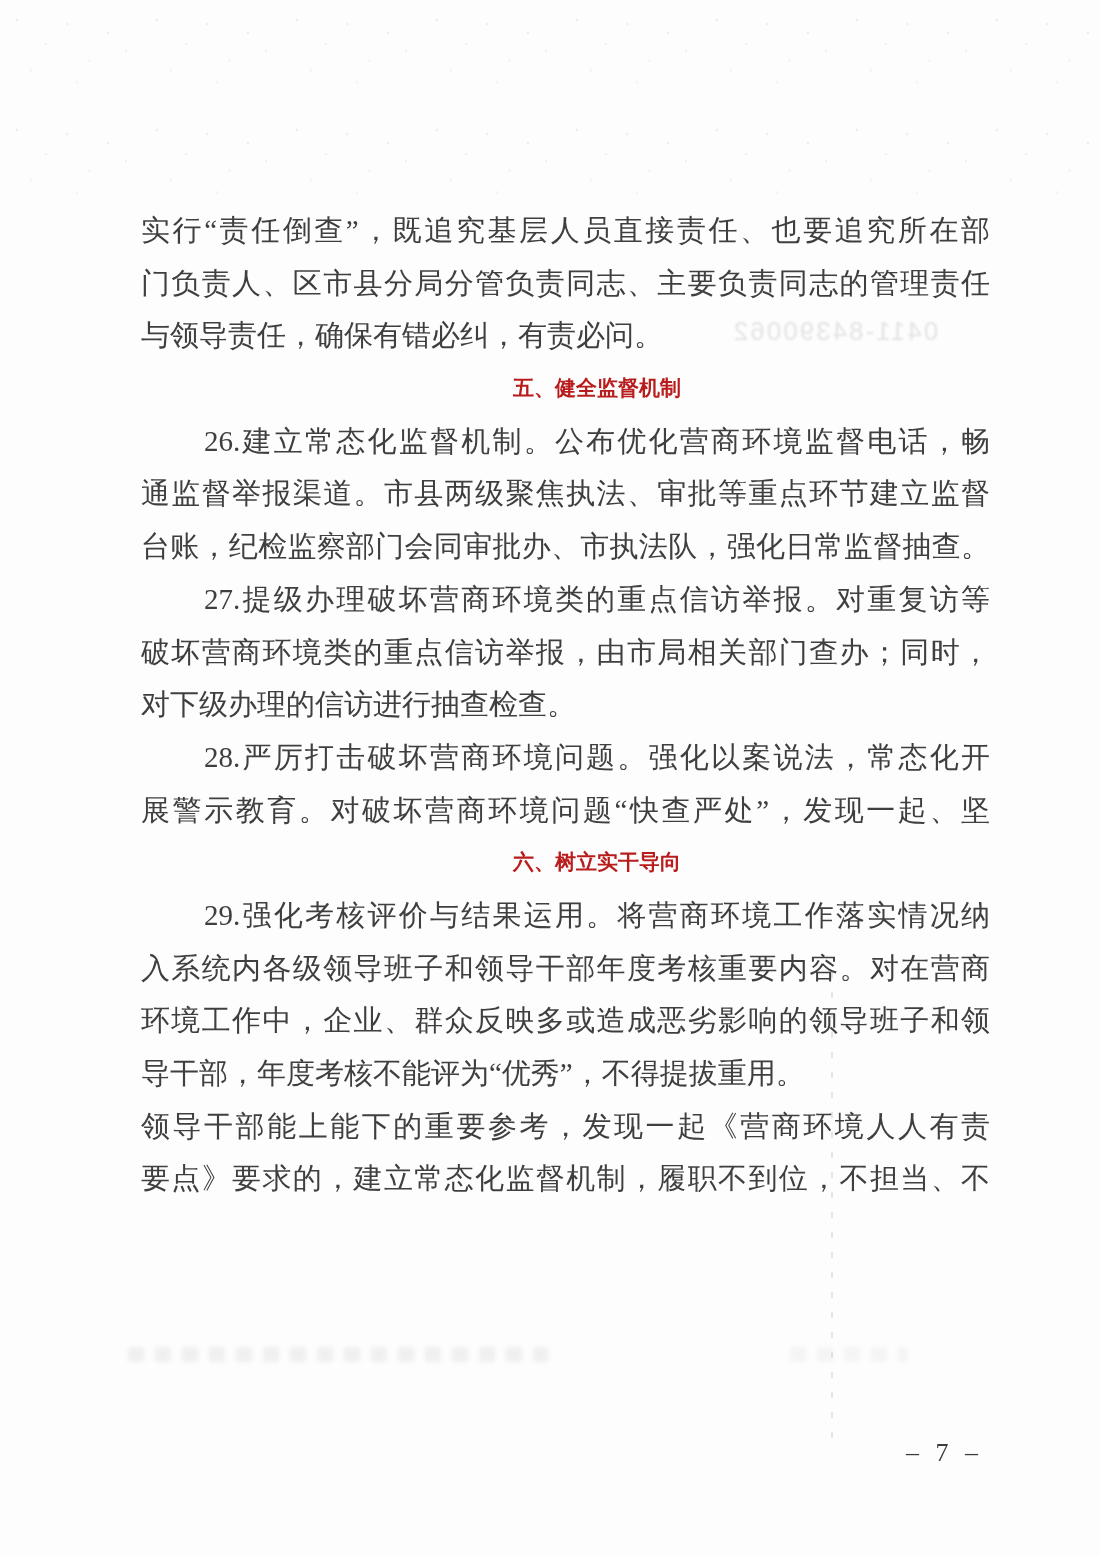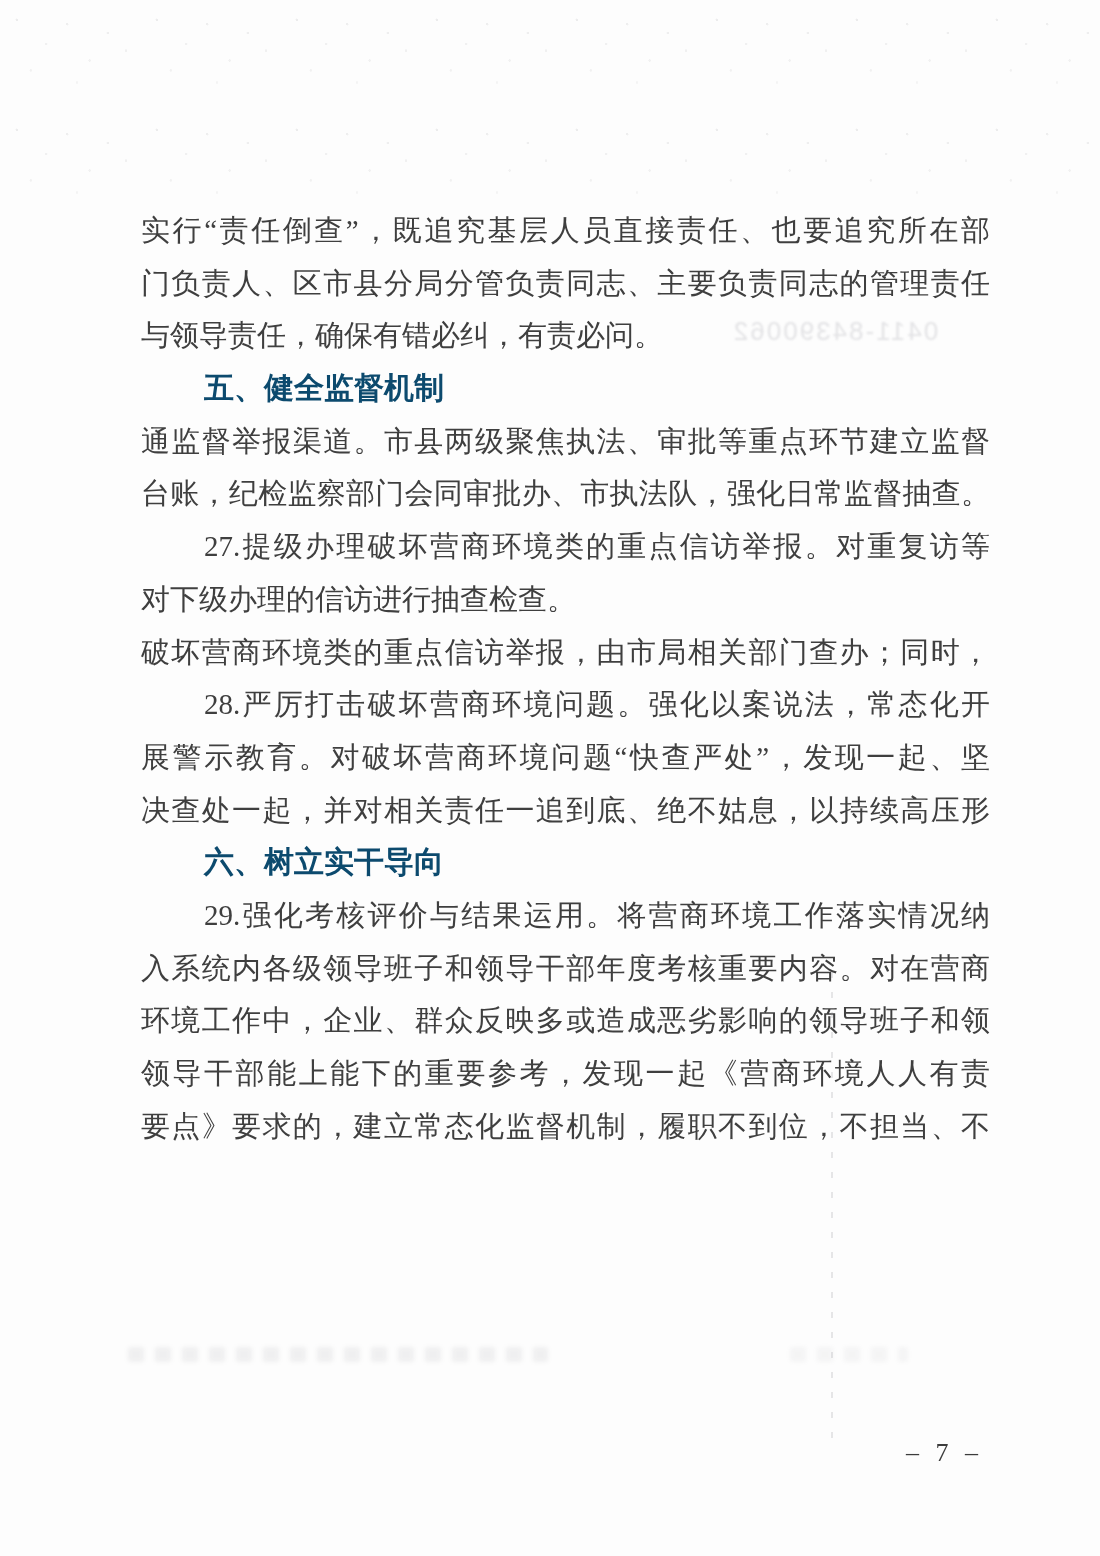--- a/index.html
+++ b/index.html
@@ -43,22 +43,23 @@
   }
   .line.justify {
     white-space: normal;
     text-align: justify;
     text-align-last: justify;
   }
   .line.indent { padding-left: 63px; }
   .line.heading {
     font-family: "Liberation Sans", "DejaVu Sans", sans-serif;
     font-weight: 700;
-    font-size: 30px;
-    color: #0c4a6e;
+    font-size: 21px;
+    color: #b91c1c;
+    text-align: center;
   }
   
   .bleed {
     position: absolute;
     left: 700px; top: 313px; width: 270px; height: 36px;
     font-family: "Liberation Sans", "DejaVu Sans", sans-serif;
     font-size: 26px; line-height: 36px;
     color: #cdcdd1;
     opacity: .55;
     transform: scaleX(-1);
@@ -106,32 +107,33 @@
 
   <div class="noise"></div>
 
   <div class="bleed">0411-84390062</div>
 
   <main class="text-block">
     <div class="line justify">实行“责任倒查”，既追究基层人员直接责任、也要追究所在部</div>
     <div class="line justify">门负责人、区市县分局分管负责同志、主要负责同志的管理责任</div>
     <div class="line">与领导责任，确保有错必纠，有责必问。</div>
     <div class="line heading indent">五、健全监督机制</div>
+    <div class="line indent justify">26.建立常态化监督机制。公布优化营商环境监督电话，畅</div>
     <div class="line justify">通监督举报渠道。市县两级聚焦执法、审批等重点环节建立监督</div>
     <div class="line justify">台账，纪检监察部门会同审批办、市执法队，强化日常监督抽查。</div>
     <div class="line indent justify">27.提级办理破坏营商环境类的重点信访举报。对重复访等</div>
+    <div class="line justify">破坏营商环境类的重点信访举报，由市局相关部门查办；同时，</div>
     <div class="line">对下级办理的信访进行抽查检查。</div>
-    <div class="line justify">破坏营商环境类的重点信访举报，由市局相关部门查办；同时，</div>
     <div class="line indent justify">28.严厉打击破坏营商环境问题。强化以案说法，常态化开</div>
     <div class="line justify">展警示教育。对破坏营商环境问题“快查严处”，发现一起、坚</div>
-    <div class="line justify">决查处一起，并对相关责任一追到底、绝不姑息，以持续高压形</div>
     <div class="line heading indent">六、树立实干导向</div>
     <div class="line indent justify">29.强化考核评价与结果运用。将营商环境工作落实情况纳</div>
     <div class="line justify">入系统内各级领导班子和领导干部年度考核重要内容。对在营商</div>
     <div class="line justify">环境工作中，企业、群众反映多或造成恶劣影响的领导班子和领</div>
+    <div class="line">导干部，年度考核不能评为“优秀”，不得提拔重用。</div>
     <div class="line justify">领导干部能上能下的重要参考，发现一起《营商环境人人有责</div>
     <div class="line justify">要点》要求的，建立常态化监督机制，履职不到位，不担当、不</div>
   </main>
 
   <div class="ghost ghost1"></div>
   <div class="ghost ghost2"></div>
   <div class="vline"></div>
 
   <div class="page-number">– 7 –</div>
 

